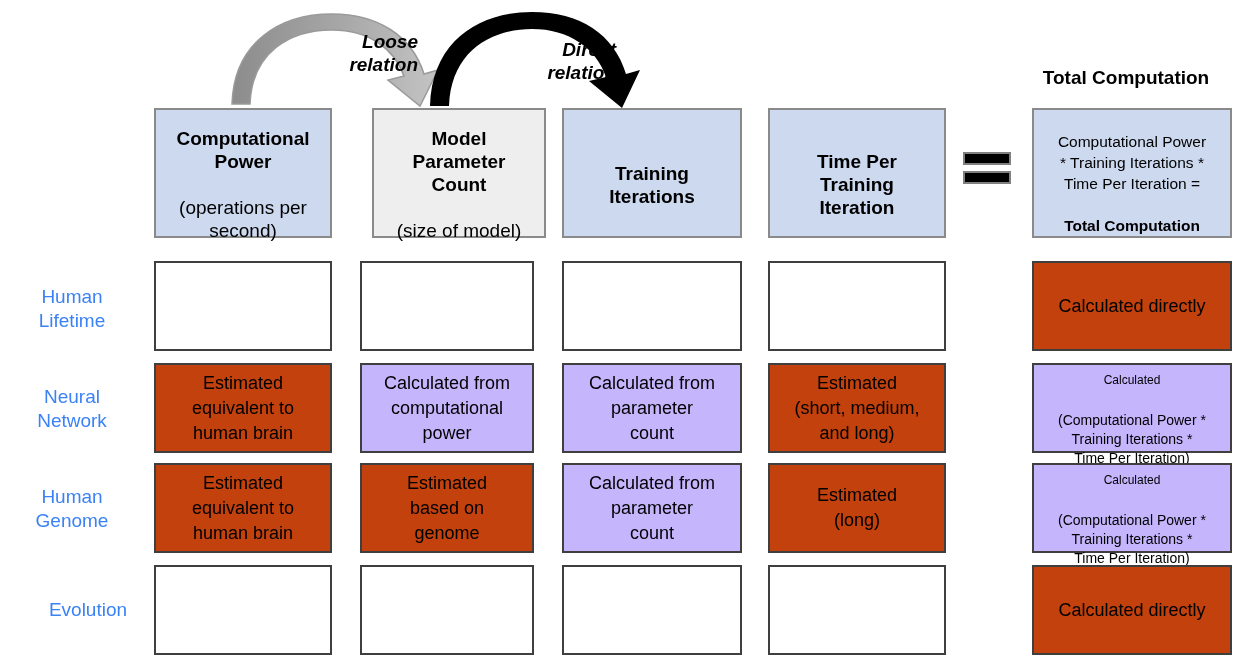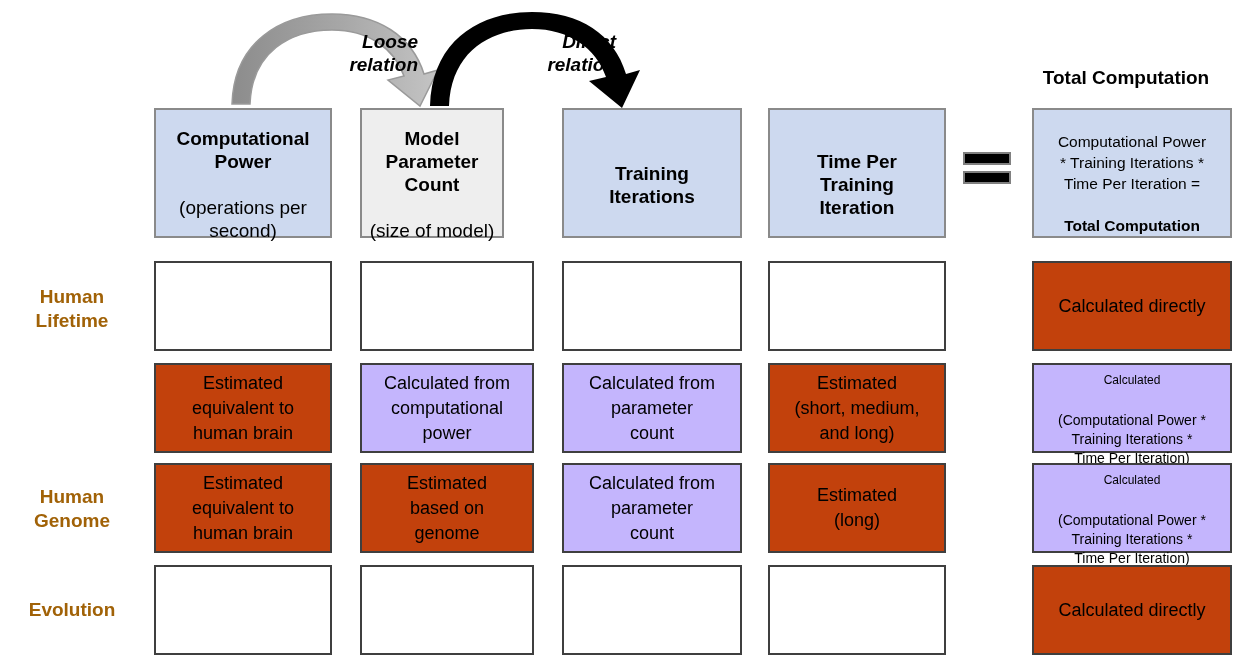--- a/index.html
+++ b/index.html
@@ -37,21 +37,21 @@
     position: absolute;
     font-style: italic;
     font-weight: bold;
     font-size: 19px;
     line-height: 23px;
     text-align: right;
     color: #000;
     white-space: pre-line;
   }
   #label-loose { left: 60px; top: 22px; width: 130px; }
-  #label-direct { left: 258px; top: 22px; width: 130px; }
+  #label-direct { left: 258px; top: 30px; width: 130px; }
 
   
   #total-computation-title {
     position: absolute;
     left: 1020px;
     top: 66px;
     width: 212px;
     text-align: center;
     font-weight: bold;
     font-size: 19px;
@@ -76,25 +76,25 @@
     box-sizing: border-box;
   }
   #equals-sign .bar.top { top: 0; }
   #equals-sign .bar.bottom { top: 19px; }
 
   
   .row-label {
     position: absolute;
     width: 140px;
     text-align: center;
-    font-weight: bold;
+    font-weight: normal;
     font-size: 19px;
     line-height: 24px;
     white-space: pre-line;
-    color: #a16207;
+    color: #3b82f6;
   }
 
   .cell {
     position: absolute;
     box-sizing: border-box;
     border: 2px solid #3f3f3f;
     display: flex;
     align-items: center;
     justify-content: center;
     text-align: center;
@@ -202,21 +202,21 @@
 
   <div class="cell header fill-blue" style="left:154px; top:108px; width:178px; height:130px;">
     <span class="cell-text">
       <span class="hdr-strong">Computational
 Power</span><br>
       <span class="hdr-sub">(operations per
 second)</span>
     </span>
   </div>
 
-  <div class="cell header fill-gray" style="left:360px; top:108px; width:144px; height:130px;">
+  <div class="cell header fill-gray" style="left:372px; top:108px; width:174px; height:130px;">
     <span class="cell-text">
       <span class="hdr-strong">Model
 Parameter
 Count</span><br>
       <span class="hdr-sub">(size of model)</span>
     </span>
   </div>
 
   <div class="cell header fill-blue" style="left:562px; top:108px; width:180px; height:130px;">
     <span class="cell-text">
@@ -254,20 +254,22 @@
   <div class="cell body-cell fill-white" style="left:562px; top:261px; width:180px; height:90px;">
     <span class="cell-text"></span>
   </div>
   <div class="cell body-cell fill-white" style="left:768px; top:261px; width:178px; height:90px;">
     <span class="cell-text"></span>
   </div>
   <div class="cell body-cell fill-pink" style="left:1032px; top:261px; width:200px; height:90px;">
     <span class="cell-text">Calculated directly</span>
   </div>
 
+  <div class="row-label" style="left:2px; top:385px;">Neural
+Network</div>
 
   <div class="cell body-cell fill-pink" style="left:154px; top:363px; width:178px; height:90px;">
     <span class="cell-text">Estimated
 equivalent to
 human brain</span>
   </div>
   <div class="cell body-cell fill-lgray" style="left:360px; top:363px; width:174px; height:90px;">
     <span class="cell-text">Calculated from
 computational
 power</span>
@@ -315,21 +317,21 @@
   </div>
   <div class="cell formula-cell fill-lgray" style="left:1032px; top:463px; width:200px; height:90px;">
     <span class="cell-text">
       <span class="f-title">Calculated</span><br>
       <span>(Computational Power *
 Training Iterations *
 Time Per Iteration)</span>
     </span>
   </div>
 
-  <div class="row-label" style="left:2px; top:598px;">Evolution</div>
+  <div class="row-label" style="left:18px; top:598px;">Evolution</div>
 
   <div class="cell body-cell fill-white" style="left:154px; top:565px; width:178px; height:90px;">
     <span class="cell-text"></span>
   </div>
   <div class="cell body-cell fill-white" style="left:360px; top:565px; width:174px; height:90px;">
     <span class="cell-text"></span>
   </div>
   <div class="cell body-cell fill-white" style="left:562px; top:565px; width:180px; height:90px;">
     <span class="cell-text"></span>
   </div>

